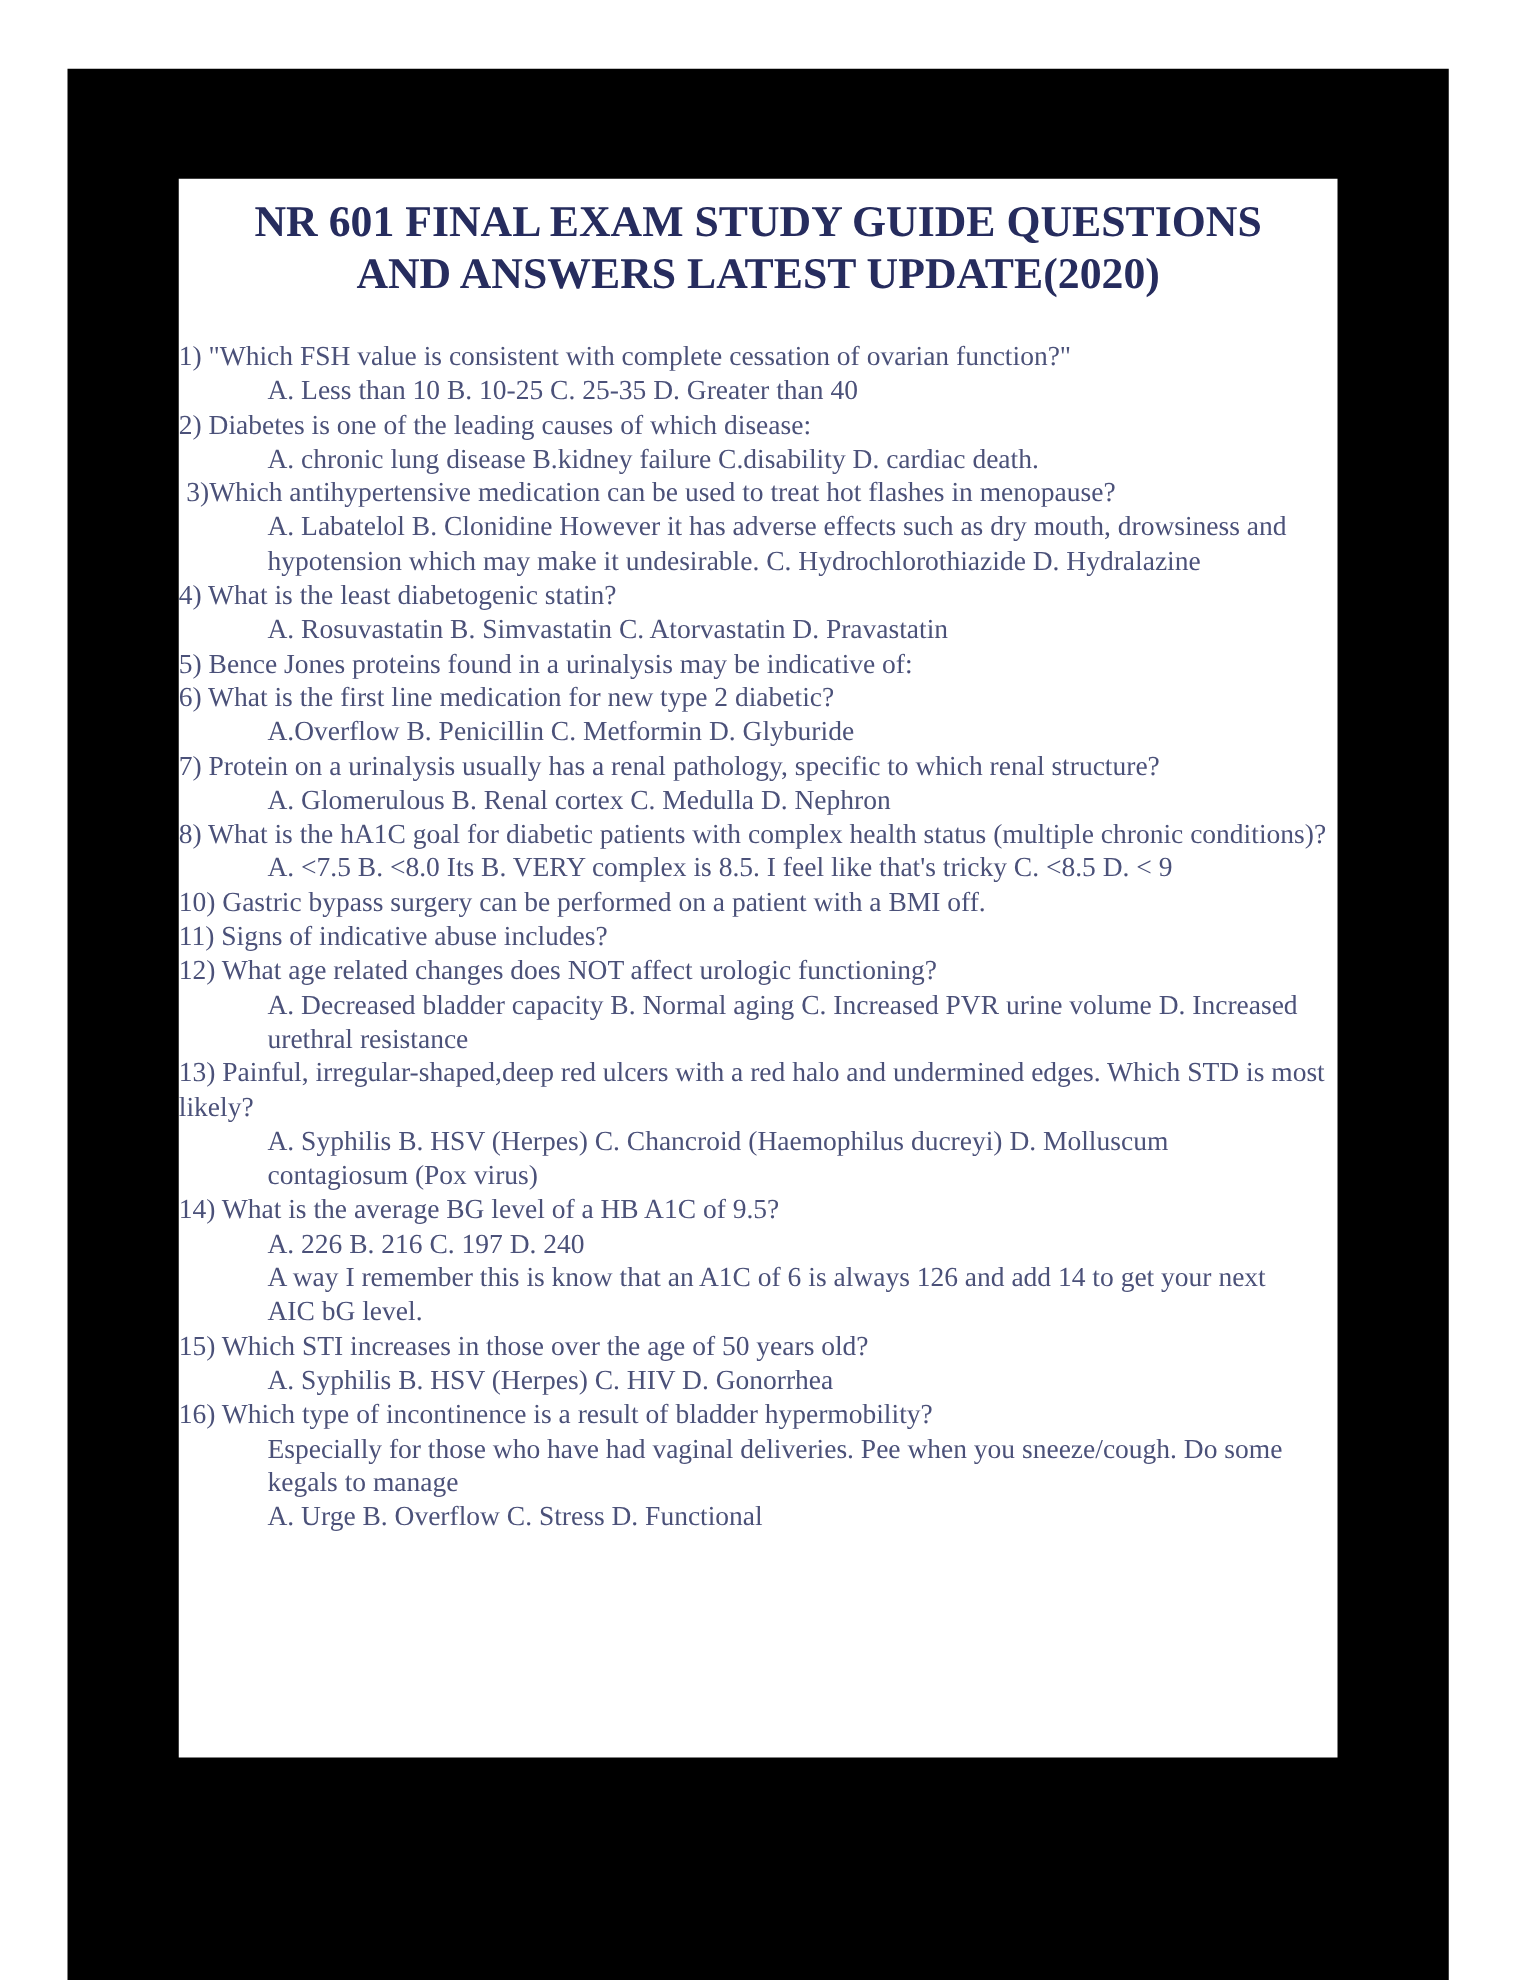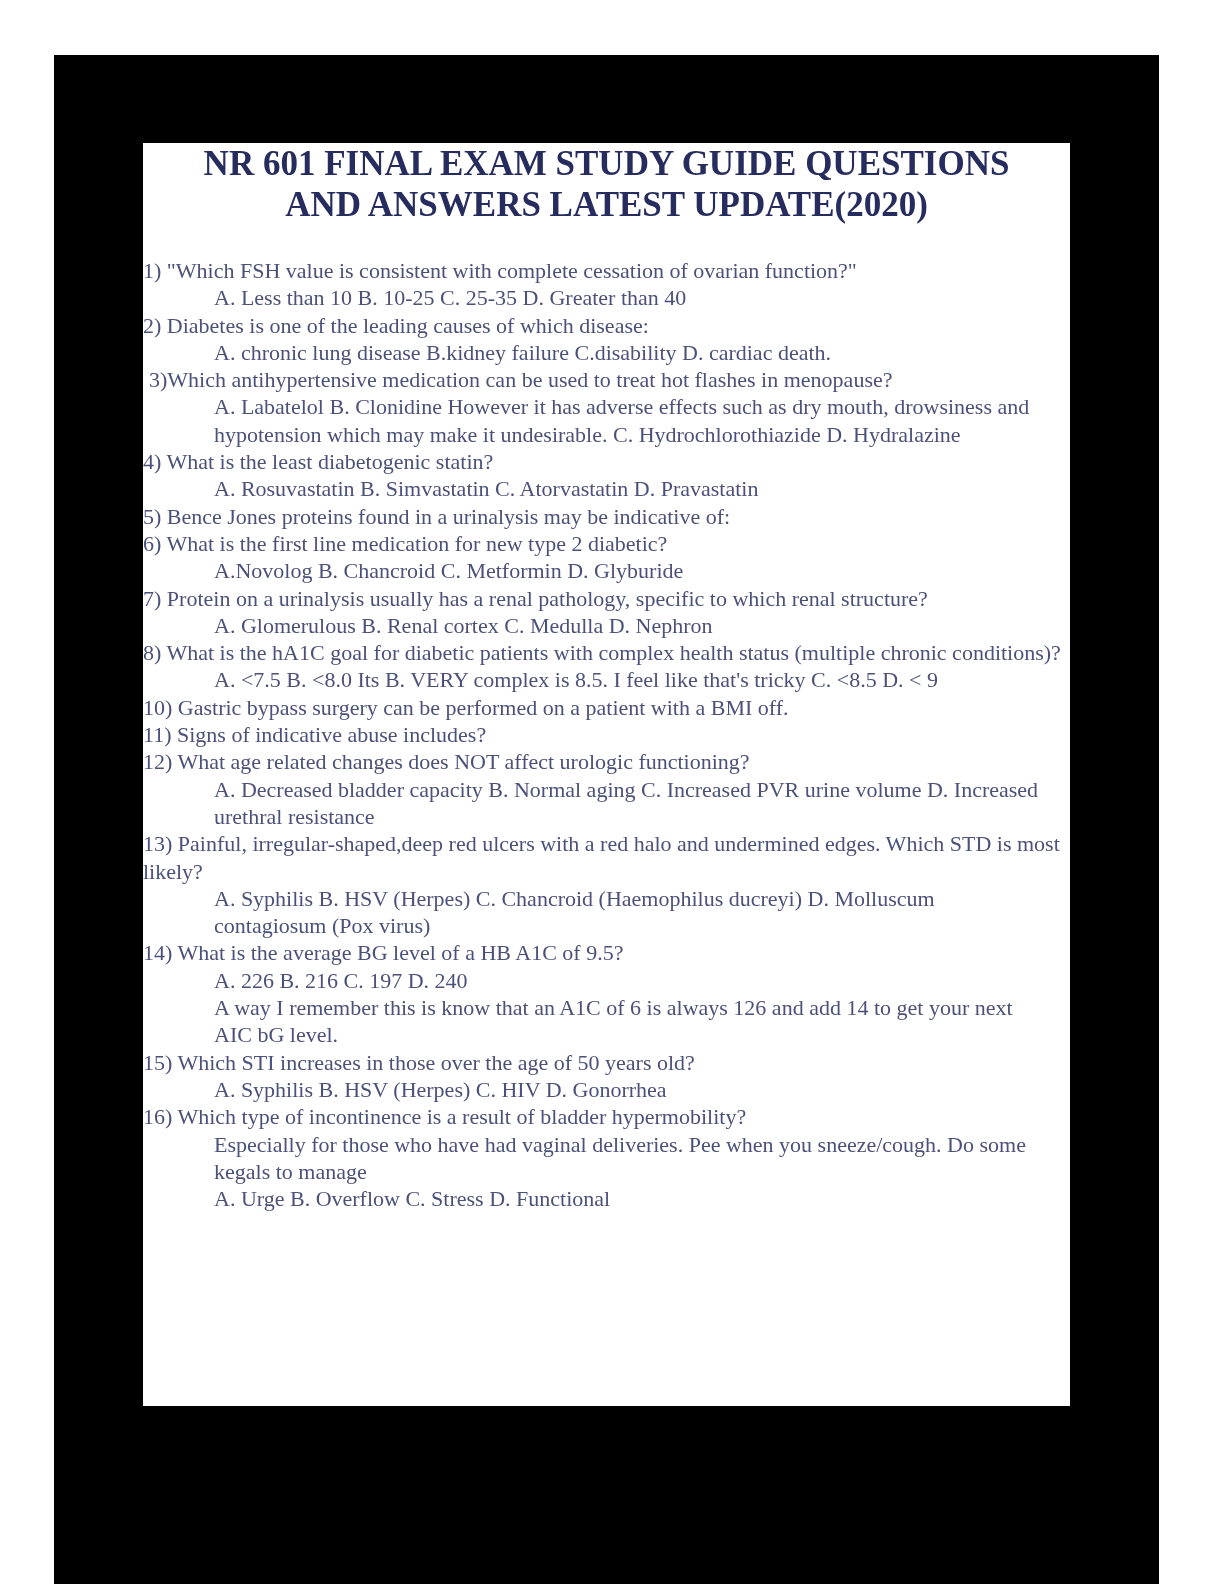--- a/index.html
+++ b/index.html
@@ -26,21 +26,21 @@
       height: 1263px;
       background: #ffffff;
     }
     .title {
       font-family: "Liberation Serif", "DejaVu Serif", serif;
       font-weight: bold;
       font-size: 35px;
       line-height: 41px;
       color: #262c5e;
       text-align: center;
-      margin: 0 0 0 0;
+      margin: 14px 0 0 0;
       padding: 0;
     }
     .title div { white-space: nowrap; }
     .content {
       margin-top: 32px;
       font-family: "Liberation Serif", "DejaVu Serif", serif;
       font-size: 22px;
       line-height: 27.3px;
       color: #4b5179;
     }
@@ -80,21 +80,21 @@
     </div>
     <div>
       <div class="q">4) What is the least diabetogenic statin?</div>
       <div class="a">A. Rosuvastatin B. Simvastatin C. Atorvastatin D. Pravastatin</div>
     </div>
     <div>
       <div class="q">5) Bence Jones proteins found in a urinalysis may be indicative of:</div>
     </div>
     <div>
       <div class="q">6) What is the first line medication for new type 2 diabetic?</div>
-      <div class="a">A.Novolog B. Chancroid C. Metformin D. Glyburide</div>
+      <div class="a">A.Overflow B. Penicillin C. Metformin D. Glyburide</div>
     </div>
     <div>
       <div class="q">7) Protein on a urinalysis usually has a renal pathology, specific to which renal structure?</div>
       <div class="a">A. Glomerulous B. Renal cortex C. Medulla D. Nephron</div>
     </div>
     <div>
       <div class="q">8) What is the hA1C goal for diabetic patients with complex health status (multiple chronic conditions)?</div>
       <div class="a">A. &lt;7.5 B. &lt;8.0 Its B. VERY complex is 8.5. I feel like that's tricky C. &lt;8.5 D. &lt; 9</div>
     </div>
     <div>

